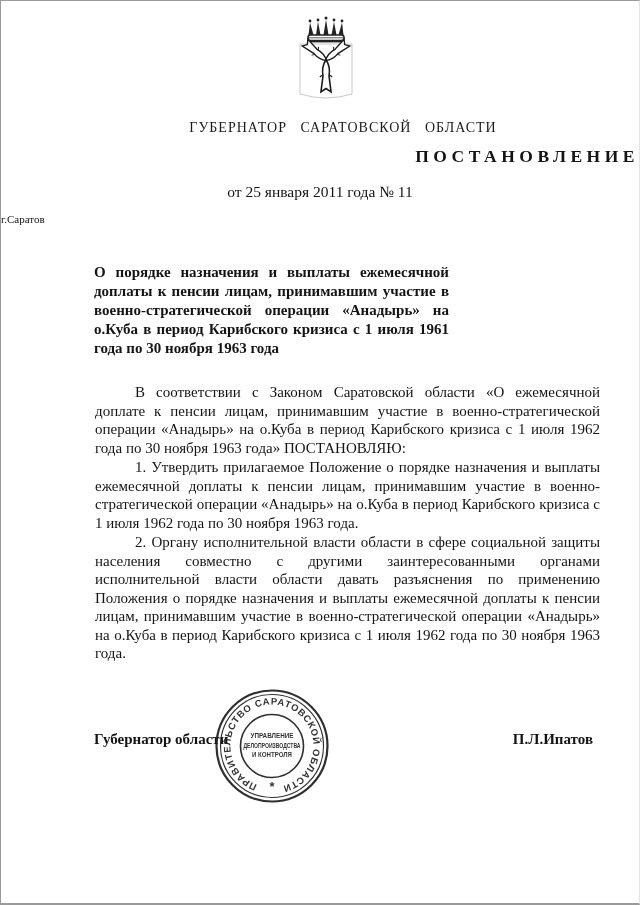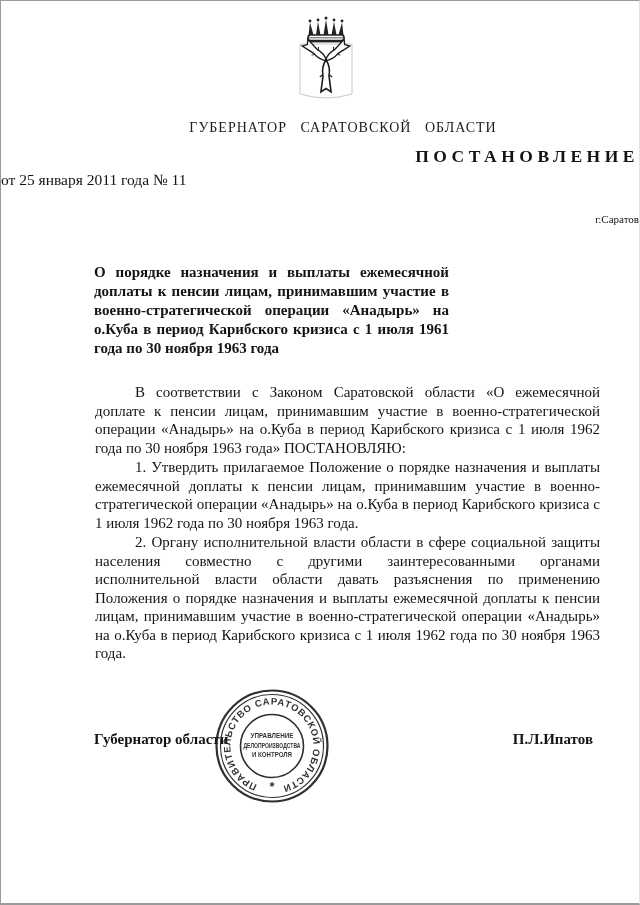--- a/index.html
+++ b/index.html
@@ -21,26 +21,26 @@
     position:absolute; top:119px; left:0; right:0;
     text-align:center; font-size:14px; letter-spacing:1px; word-spacing:9px;
     color:#1b1b1b;
     padding-left:46px;
   }
   .doc-type {
     position:absolute; top:145px; left:0; right:0;
     text-align:right; font-size:17.5px; font-weight:bold; letter-spacing:4.5px;
   }
   .date-line {
-    position:absolute; top:170px; left:0; right:0;
-    text-align:left; font-size:15.5px;
+    position:absolute; top:182px; left:0; right:0;
+    text-align:center; font-size:15.5px;
   }
   .city {
     position:absolute; top:212px; left:0; right:0;
-    text-align:right; font-size:11px;
+    text-align:left; font-size:11px;
   }
   .doc-title {
     position:absolute; top:262px; left:93px; width:355px;
     font-size:15px; font-weight:bold; line-height:19px;
     text-align:justify;
   }
   .doc-body {
     position:absolute; top:381px; left:93px; width:507px;
     font-size:15px; line-height:18.5px; text-align:justify;
   }

